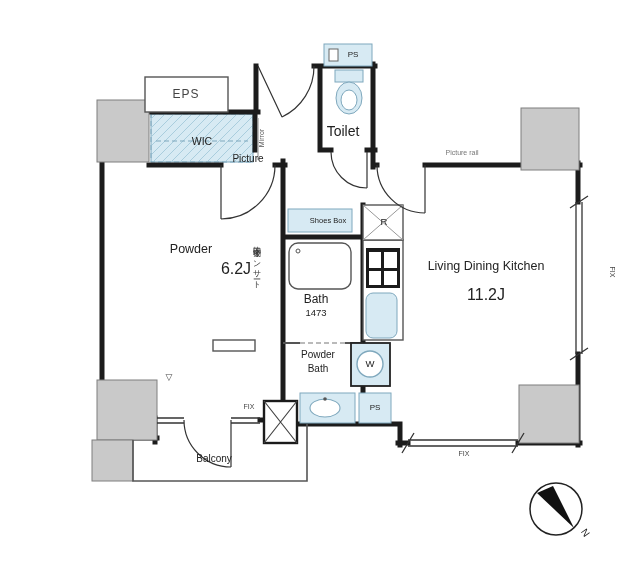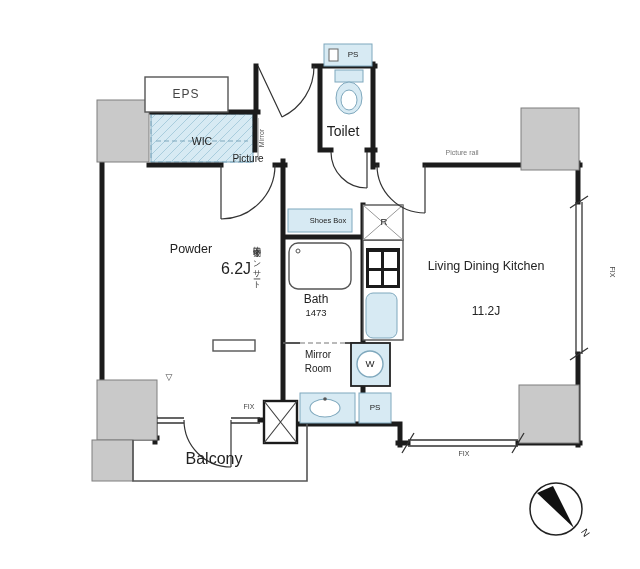--- a/index.html
+++ b/index.html
@@ -169,30 +169,30 @@
   <div class="lbl" style="left:248px;top:159px;font-size:10px">Picture</div>
   <div class="lbl" style="left:343px;top:131px;font-size:14px">Toilet</div>
   <div class="lbl" style="left:353px;top:55px;font-size:8px">PS</div>
   <div class="lbl" style="left:462px;top:153px;font-size:7px;color:#777">Picture rail</div>
 
   <div class="lbl" style="left:191px;top:249px;font-size:12.5px">Powder</div>
   <div class="lbl" style="left:236px;top:269px;font-size:16px">6.2J</div>
   <div class="vnote" style="left:250px;top:240px;font-size:8px">物干金物インサート</div>
 
   <div class="lbl wrap" style="left:486px;top:266px;width:118px;font-size:12.5px;line-height:1.5">Living Dining Kitchen</div>
-  <div class="lbl" style="left:486px;top:311px;font-size:12px">11.2J</div>
+  <div class="lbl" style="left:486px;top:295px;font-size:16px">11.2J</div>
 
   <div class="lbl" style="left:316px;top:299px;font-size:12px">Bath</div>
   <div class="lbl" style="left:316px;top:313px;font-size:9.5px">1473</div>
-  <div class="lbl wrap" style="left:318px;top:361px;width:52px;font-size:10px;line-height:1.35">Mirror Room</div>
+  <div class="lbl wrap" style="left:318px;top:361px;width:52px;font-size:10px;line-height:1.35">Powder Bath</div>
 
   <div class="lbl" style="left:328px;top:220px;font-size:7.5px">Shoes Box</div>
   <div class="lbl" style="left:384px;top:222px;font-size:9.5px">R</div>
   <div class="lbl" style="left:370px;top:364px;font-size:9.5px">W</div>
   <div class="lbl" style="left:375px;top:408px;font-size:8px">PS</div>
 
-  <div class="lbl" style="left:214px;top:459px;font-size:16px">Balcony</div>
+  <div class="lbl" style="left:214px;top:459px;font-size:10px">Balcony</div>
   <div class="lbl" style="left:249px;top:407px;font-size:7px;color:#444">FIX</div>
   <div class="lbl" style="left:464px;top:454px;font-size:7px;color:#444">FIX</div>
   <div class="lbl rot-cw" style="left:612px;top:272px;font-size:7px;color:#444">FIX</div>
   <div class="lbl" style="left:169px;top:377px;font-size:9px;color:#444">▽</div>
   <div class="lbl rot-ne" style="left:585px;top:533px;font-size:10px">N</div>
 </div>
 
 </body></html>

